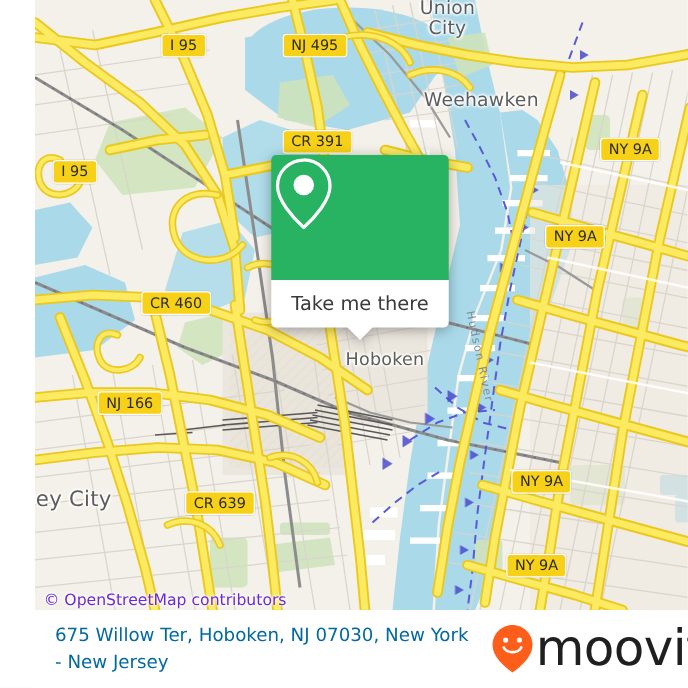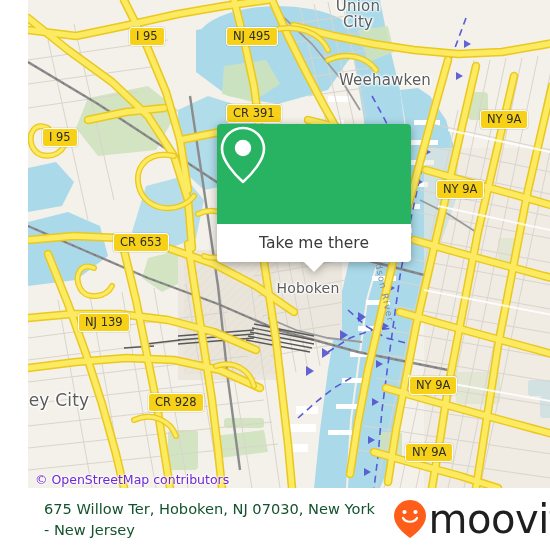--- a/index.html
+++ b/index.html
@@ -57,21 +57,21 @@
     padding: 2px 6px 3px 6px;
     line-height: 12px;
     box-shadow: 0 0 0 0.5px rgba(0,0,0,.12);
     white-space: nowrap;
   }
 
   
   #callout {
     position: absolute;
     left: 189px; top: 124px;
-    width: 194px;
+    width: 142px;
     filter: drop-shadow(0 2px 5px rgba(0,0,0,.33));
   }
   #callout-green {
     background: #27b361;
     height: 100px;
     border-radius: 4px 4px 0 0;
     display: flex; align-items: center; justify-content: center;
   }
   #callout-white {
     background: #fff;
@@ -108,21 +108,21 @@
   
   #footer {
     position: absolute; left: 0; top: 488px;
     width: 550px; height: 62px;
     background: #ffffff;
     display: flex; align-items: center;
     padding: 0 14px 0 16px;
   }
   #address {
     flex: 1;
-    color: #14532d;
+    color: #0369a1;
     font-size: 14.6px;
     font-family: "DejaVu Sans", sans-serif;
     line-height: 21px;
     padding-right: 8px;
   }
   #brand { display: flex; align-items: center; flex-shrink: 0; }
   #brand-wordmark {
     color: #1f1f1f;
     font-size: 40px;
     font-family: "DejaVu Sans", sans-serif;
@@ -481,23 +481,23 @@
     <div class="place-label" style="left:-5px; top:392px; width:72px; font-size:17px;">ey City</div>
 
     <div class="river-label" style="left:352px; top:248px; transform:rotate(78deg);">Hudson River</div>
 
     <div class="shield" style="left:101px; top:27px;">I 95</div>
     <div class="shield" style="left:198px; top:27px;">NJ 495</div>
     <div class="shield" style="left:198px; top:104px;">CR 391</div>
     <div class="shield" style="left:14px;  top:128px;">I 95</div>
     <div class="shield" style="left:452px; top:110px;">NY 9A</div>
     <div class="shield" style="left:408px; top:180px;">NY 9A</div>
-    <div class="shield" style="left:85px;  top:233px;">CR 653</div>
-    <div class="shield" style="left:50px;  top:313px;">NJ 139</div>
-    <div class="shield" style="left:120px; top:393px;">CR 928</div>
+    <div class="shield" style="left:85px;  top:233px;">CR 460</div>
+    <div class="shield" style="left:50px;  top:313px;">NJ 166</div>
+    <div class="shield" style="left:120px; top:393px;">CR 639</div>
     <div class="shield" style="left:381px; top:376px;">NY 9A</div>
     <div class="shield" style="left:377px; top:443px;">NY 9A</div>
 
     <div id="callout">
       <div id="callout-green">
         <svg width="52" height="62" viewBox="0 0 52 62">
           <path d="M26 4 C14.4 4 5 13.4 5 25 C5 36 17 50 26 58 C35 50 47 36 47 25 C47 13.4 37.6 4 26 4 Z" fill="none" stroke="#ffffff" stroke-width="2.6" stroke-linejoin="round"></path>
           <circle cx="26" cy="24" r="8.2" fill="#ffffff"></circle>
         </svg>
       </div>

